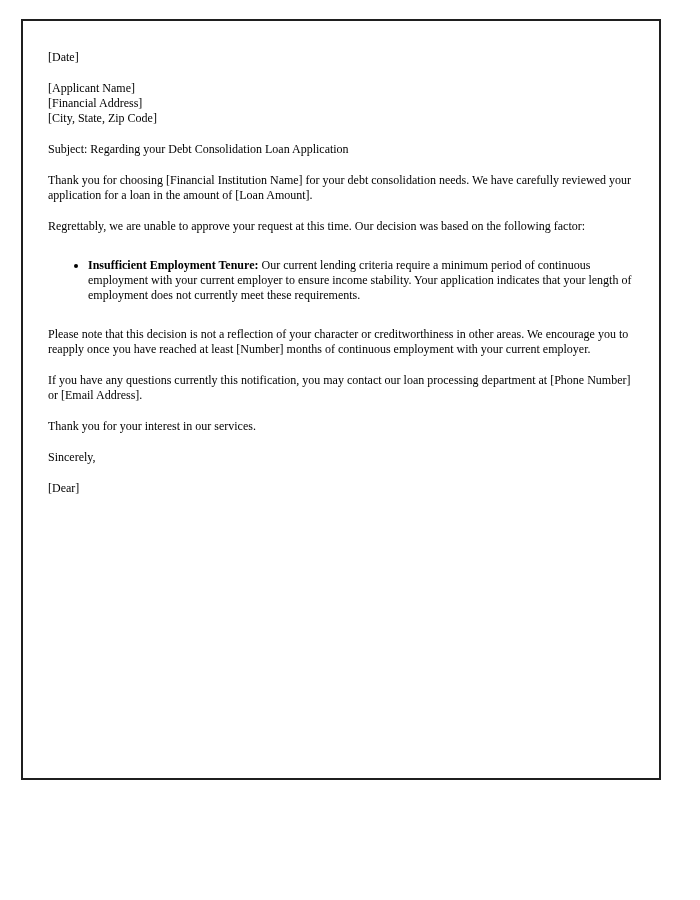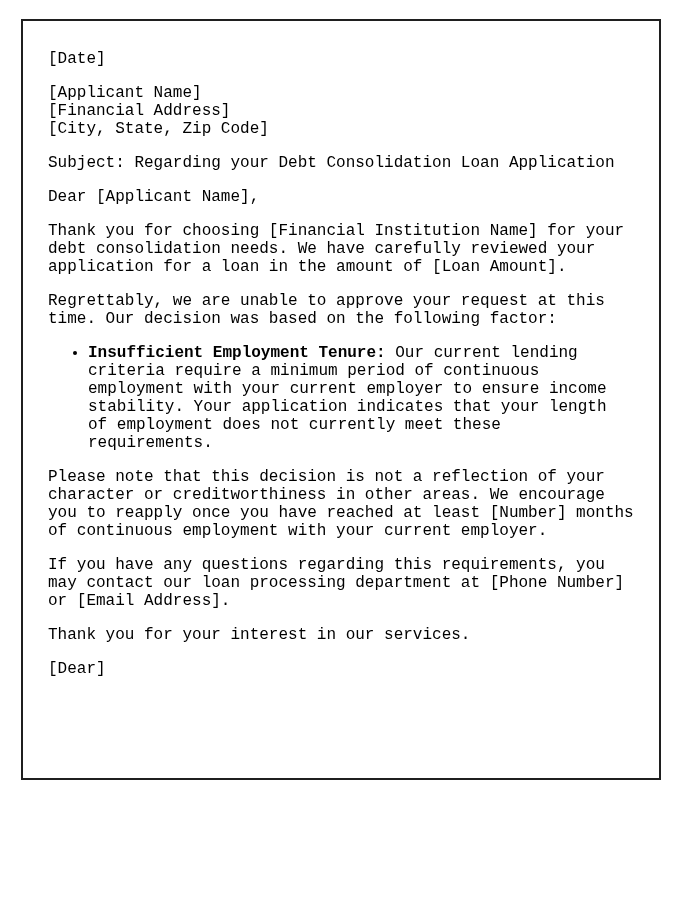--- a/index.html
+++ b/index.html
@@ -8,22 +8,22 @@
     background: #ffffff;
     width: 700px;
     height: 900px;
     overflow: hidden;
   }
   .page {
     position: relative;
     width: 700px;
     height: 900px;
     background: #ffffff;
-    font-family: Liberation Mono, monospace;
-    font-size: 16px;
+    font-family: Liberation Serif, serif;
+    font-size: 12px;
     line-height: normal;
     color: #000000;
   }
   .letter {
     position: absolute;
     left: 21px;
     top: 19px;
     width: 640px;
     height: 761px;
     box-sizing: border-box;
@@ -31,21 +31,21 @@
     padding: 13px 25px 20px 25px;
     background: #ffffff;
   }
   .letter p {
     margin: 16px 0;
   }
   .block {
     margin: 8px 0;
   }
   .letter ul {
-    margin: 16px 0;
+    margin: 24px 0;
     padding-left: 40px;
   }
   .letter li {
     margin: 0;
   }
   .bold-lead {
     font-weight: bold;
   }
 </style>
 </head>
@@ -57,35 +57,35 @@
     <p>[Date]</p>
 
     <div class="block">
       <div>[Applicant Name]</div>
       <div>[Financial Address]</div>
       <div>[City, State, Zip Code]</div>
     </div>
 
     <p>Subject: Regarding your Debt Consolidation Loan Application</p>
 
-    <p>Dear [Applicant Name],</p>
 
     <p>Thank you for choosing [Financial Institution Name] for your debt consolidation needs. We have carefully reviewed your application for a loan in the amount of [Loan Amount].</p>
 
     <p>Regrettably, we are unable to approve your request at this time. Our decision was based on the following factor:</p>
 
     <ul>
       <li><span class="bold-lead">Insufficient Employment Tenure:</span><span> Our current lending criteria require a minimum period of continuous employment with your current employer to ensure income stability. Your application indicates that your length of employment does not currently meet these requirements.</span></li>
     </ul>
 
     <p>Please note that this decision is not a reflection of your character or creditworthiness in other areas. We encourage you to reapply once you have reached at least [Number] months of continuous employment with your current employer.</p>
 
-    <p>If you have any questions regarding this requirements, you may contact our loan processing department at [Phone Number] or [Email Address].</p>
+    <p>If you have any questions currently this notification, you may contact our loan processing department at [Phone Number] or [Email Address].</p>
 
     <p>Thank you for your interest in our services.</p>
 
+    <p>Sincerely,</p>
 
     <div class="block">
       <div>[Dear]</div>
     </div>
 
   </div>
 </div>
 
 </body></html>

